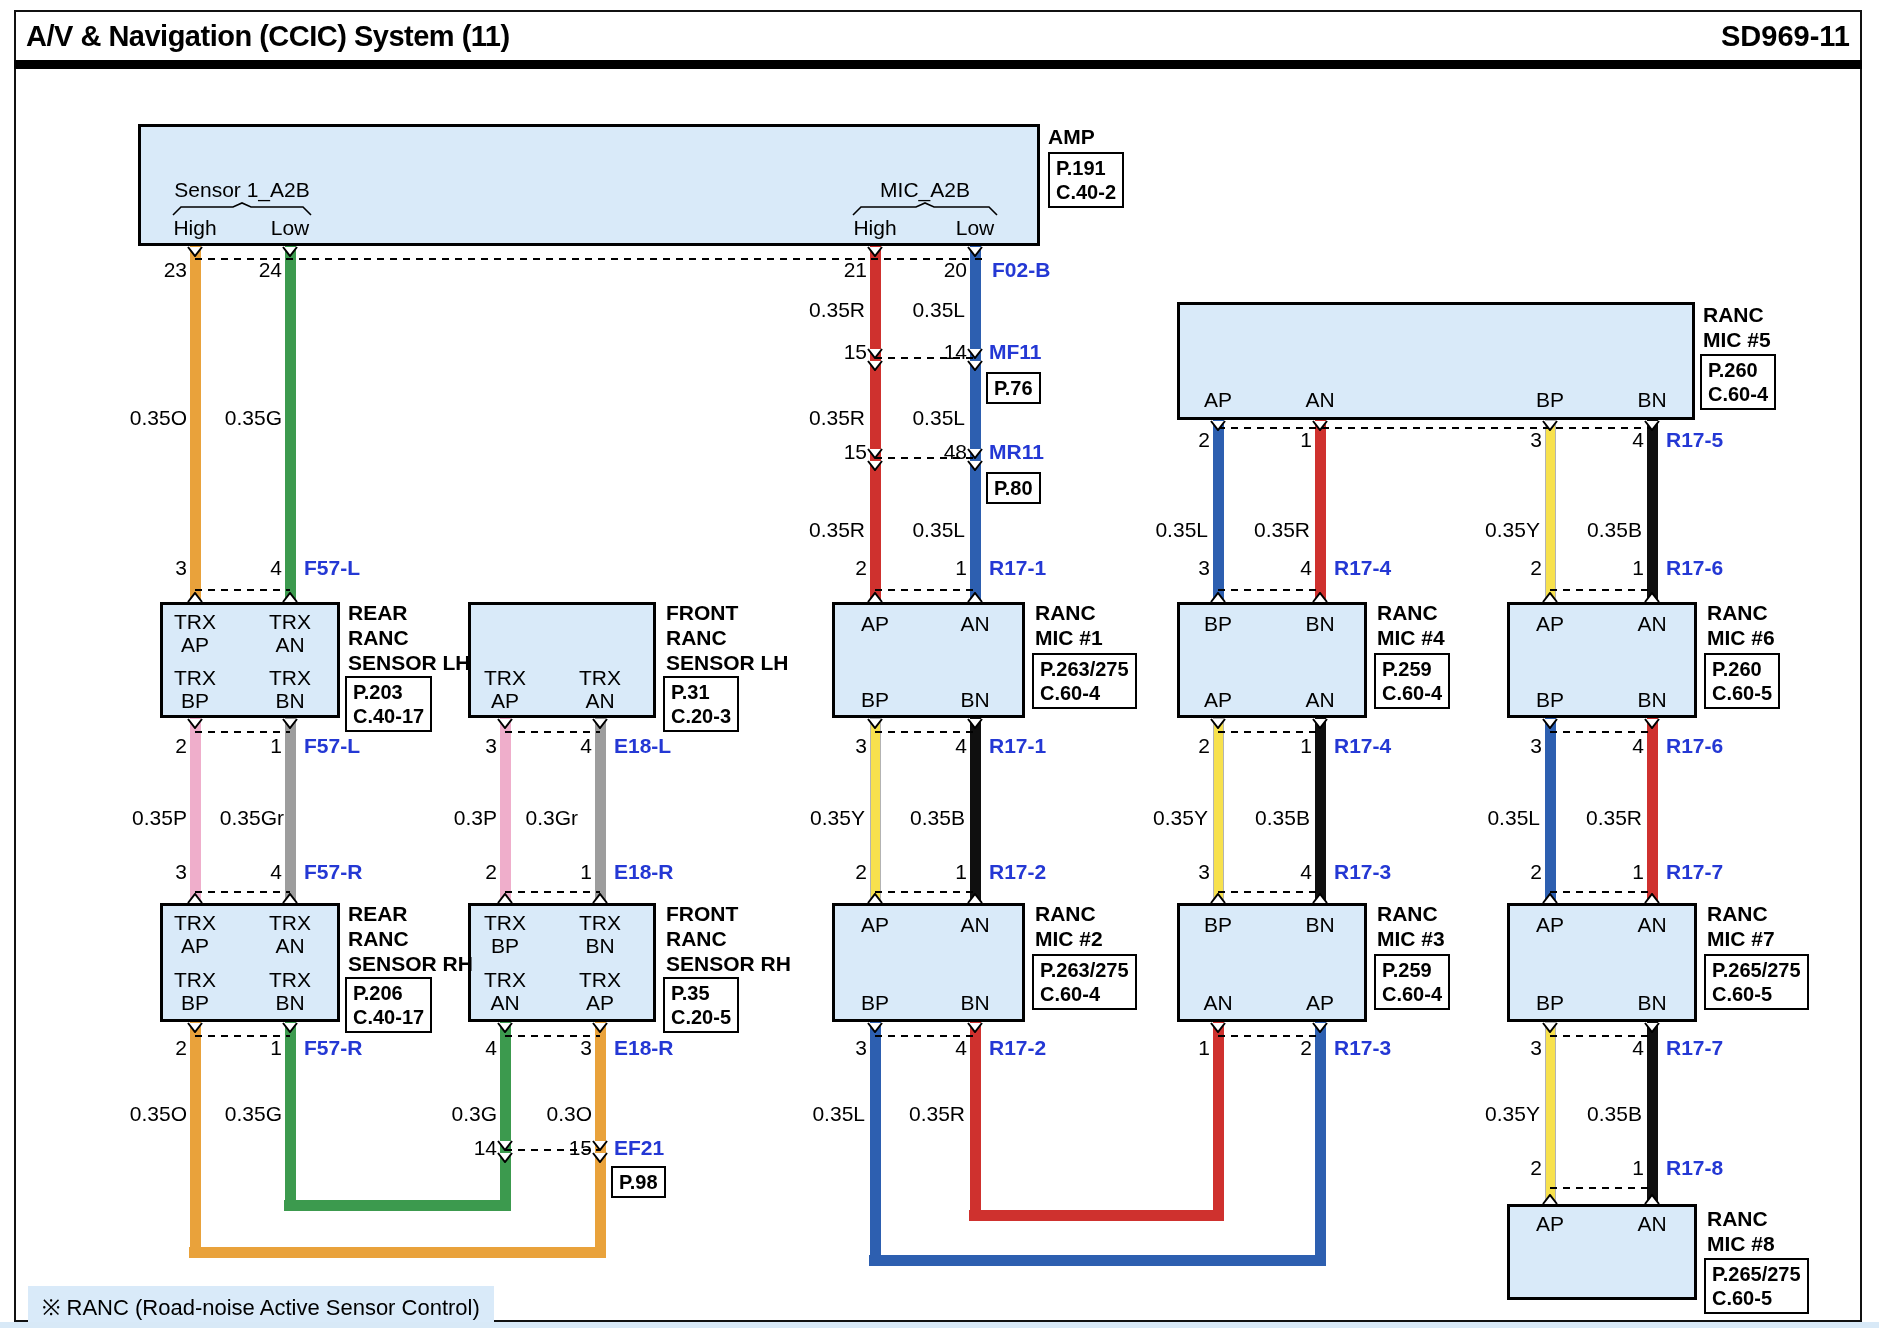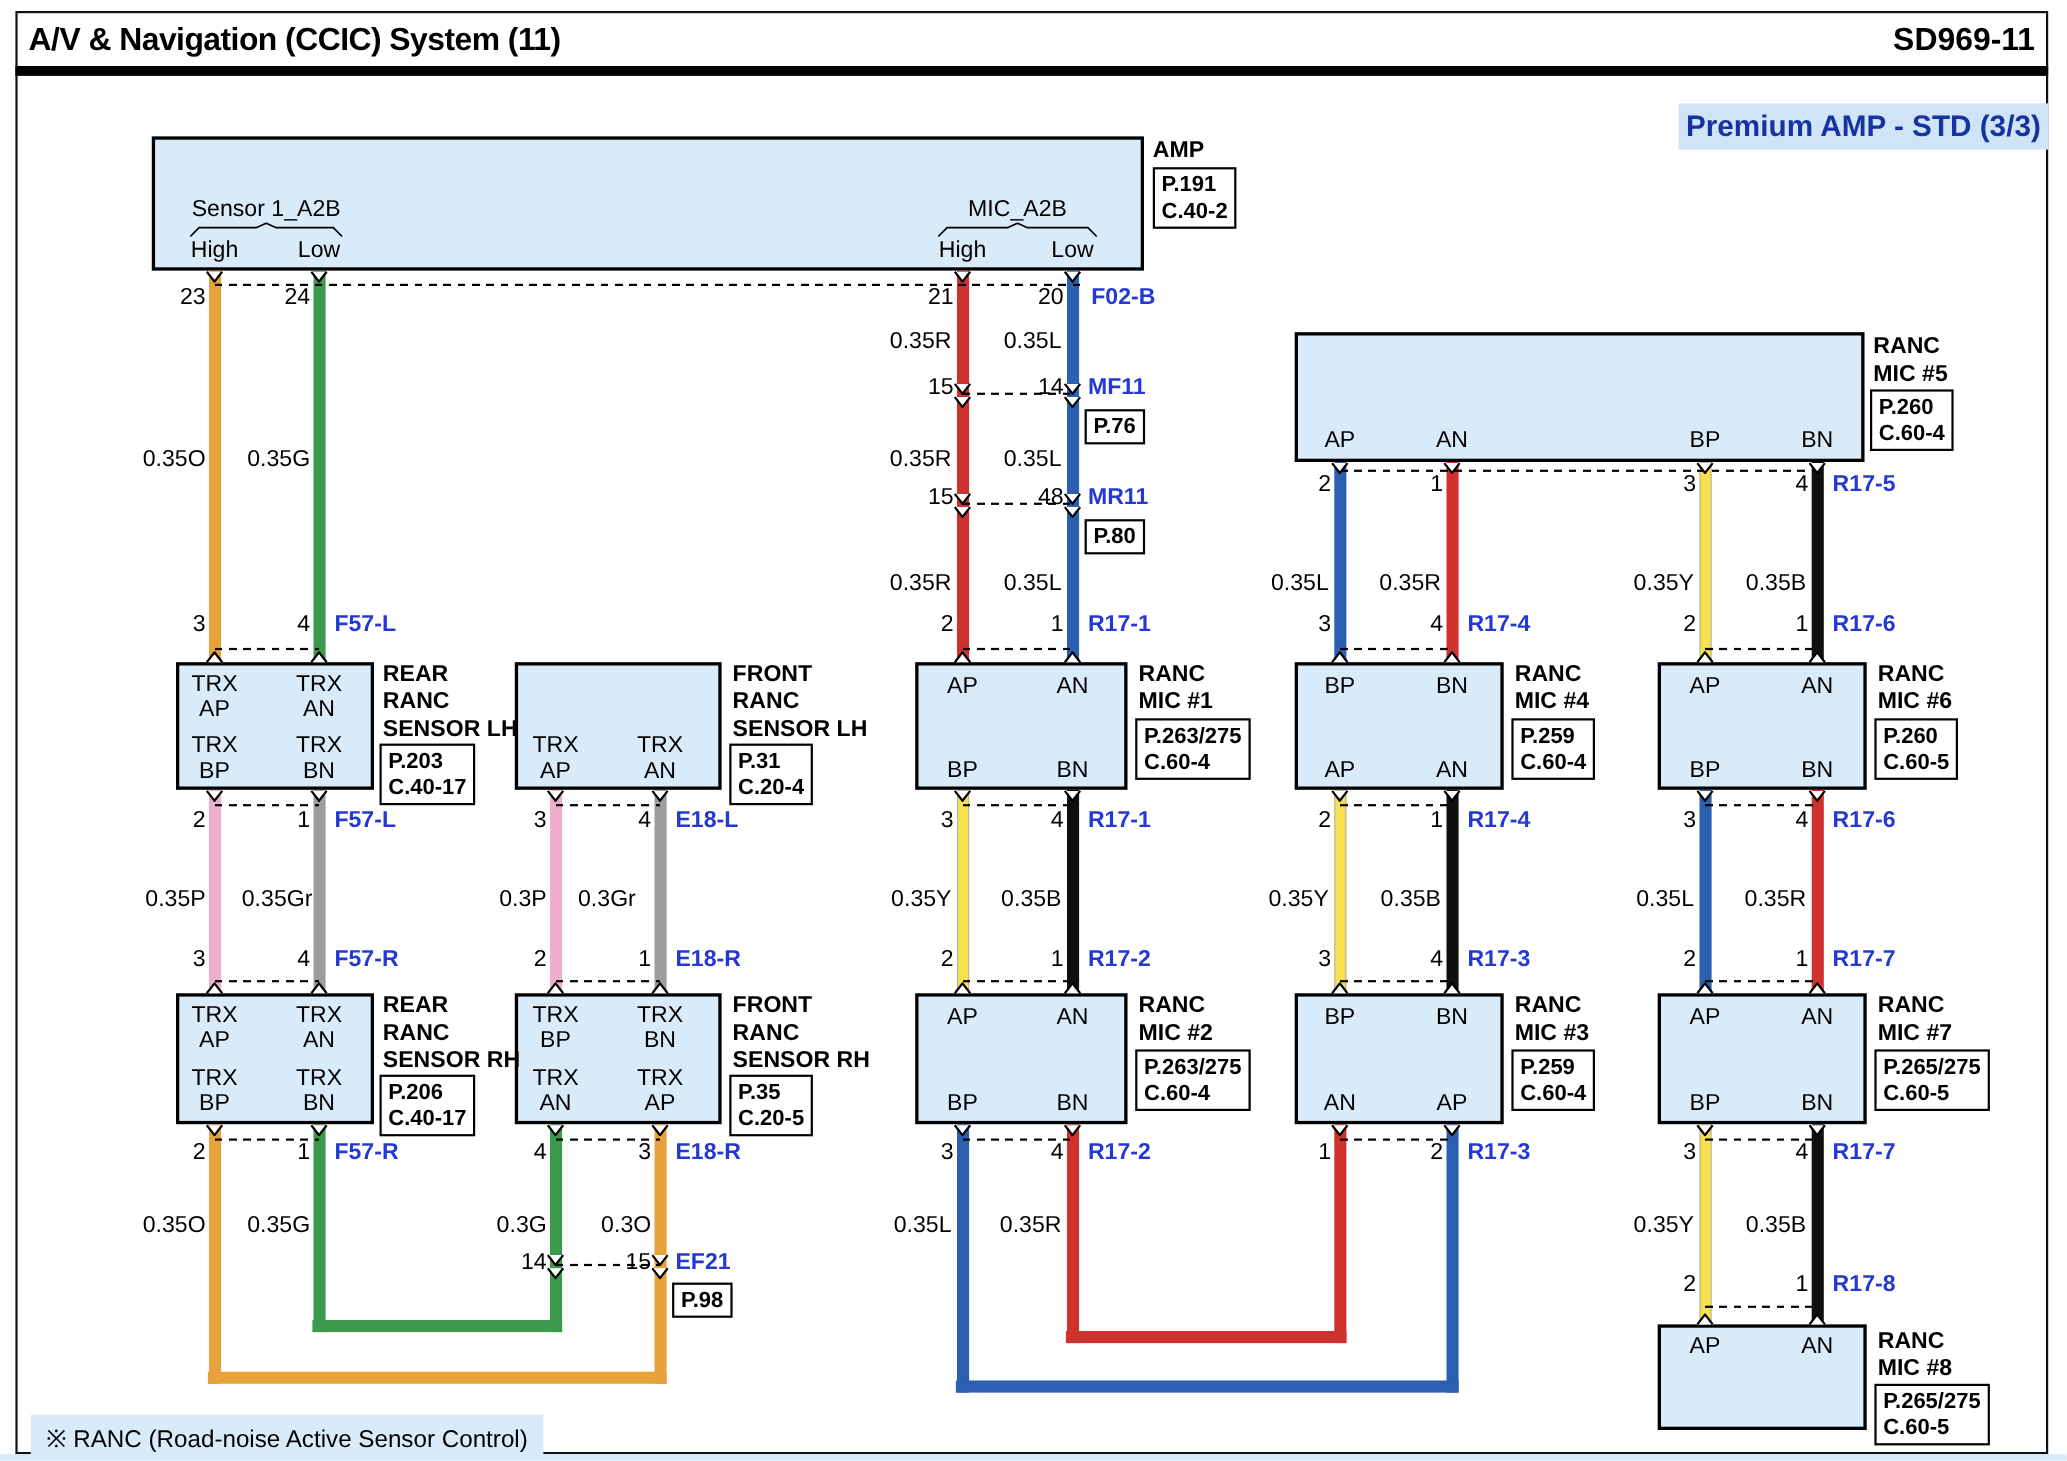--- a/index.html
+++ b/index.html
@@ -28,21 +28,20 @@
         font-size:20px;line-height:24px;padding:2px 6px;white-space:pre-line;}
 </style>
 </head>
 <body>
 
 <div id="page">
   <div id="frame"></div>
   <div id="title">A/V &amp; Navigation (CCIC) System (11)</div>
   <div id="code">SD969-11</div>
   <div id="rule"></div>
-  <div id="banner" style="background: rgb(207, 228, 246); color: rgb(22, 51, 160);">Premium AMP - STD (3/3)</div>
   <div id="diagram">
       <div class="wire" style="left: 190px; top: 246px; width: 11px; height: 356px; background: rgb(233, 162, 59); border: none;"></div>
       <div class="wire" style="left: 285px; top: 246px; width: 11px; height: 356px; background: rgb(60, 154, 78); border: none;"></div>
       <div class="wire" style="left: 870px; top: 246px; width: 11px; height: 356px; background: rgb(207, 49, 46); border: none;"></div>
       <div class="wire" style="left: 970px; top: 246px; width: 11px; height: 356px; background: rgb(45, 95, 176); border: none;"></div>
       <div class="wire" style="left: 1213px; top: 420px; width: 11px; height: 182px; background: rgb(45, 95, 176); border: none;"></div>
       <div class="wire" style="left: 1315px; top: 420px; width: 11px; height: 182px; background: rgb(207, 49, 46); border: none;"></div>
       <div class="wire" style="left: 1545px; top: 420px; width: 11px; height: 182px; background: rgb(247, 225, 77); border: 1px solid rgb(179, 179, 179);"></div>
       <div class="wire" style="left: 1647px; top: 420px; width: 11px; height: 182px; background: rgb(15, 15, 15); border: none;"></div>
       <div class="wire" style="left: 190px; top: 718px; width: 11px; height: 185px; background: rgb(239, 174, 203); border: none;"></div>
@@ -386,21 +385,21 @@
 MIC #7</div>
       <div class="txt bname" style="left: 1707px; top: 1206px;">RANC
 MIC #8</div>
       <div class="rbox" style="left: 1048px; top: 152px;">P.191
 C.40-2</div>
       <div class="rbox" style="left: 1700px; top: 354px;">P.260
 C.60-4</div>
       <div class="rbox" style="left: 345px; top: 676px;">P.203
 C.40-17</div>
       <div class="rbox" style="left: 663px; top: 676px;">P.31
-C.20-4</div>
+C.20-3</div>
       <div class="rbox" style="left: 1032px; top: 653px;">P.263/275
 C.60-4</div>
       <div class="rbox" style="left: 1374px; top: 653px;">P.259
 C.60-4</div>
       <div class="rbox" style="left: 1704px; top: 653px;">P.260
 C.60-5</div>
       <div class="rbox" style="left: 345px; top: 977px;">P.206
 C.40-17</div>
       <div class="rbox" style="left: 663px; top: 977px;">P.35
 C.20-5</div>

